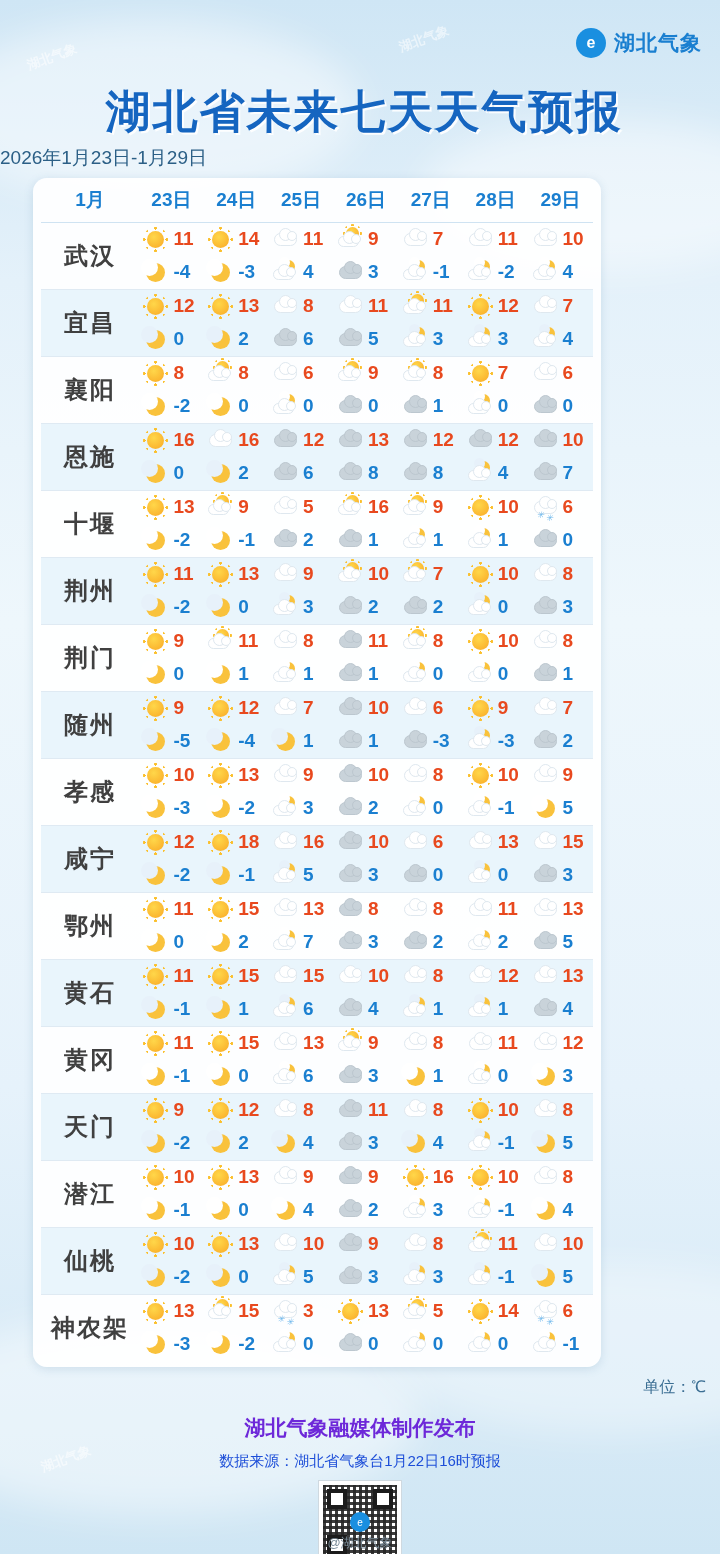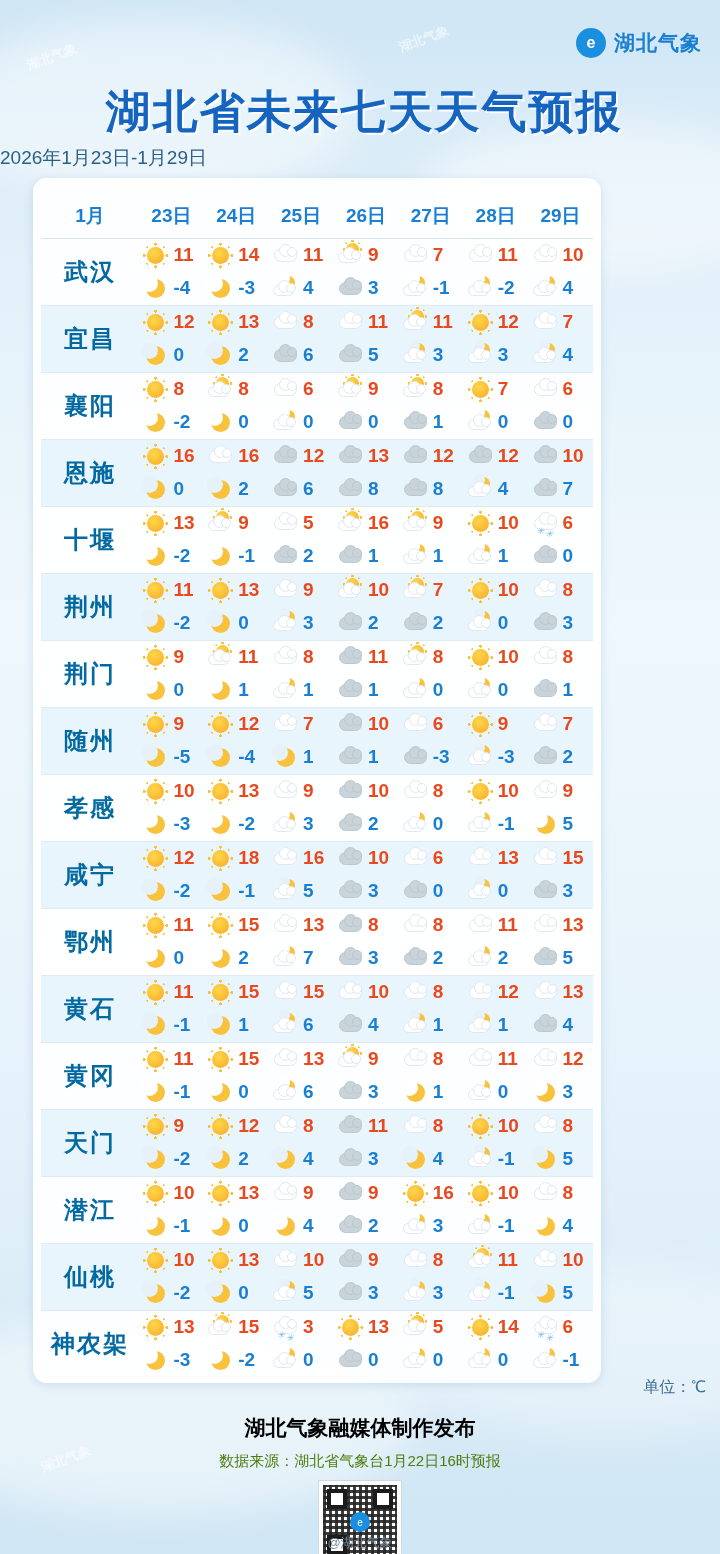--- a/index.html
+++ b/index.html
@@ -36,39 +36,39 @@
   .subtitle {
     position:absolute; top:145px; left:0; width:100%; text-align:left;
     font-size:19px; color:#2b5f86;
   }
 
   .card {
     position:absolute; left:33px; top:178px; width:568px;
     background:rgba(255,255,255,.92);
     border-radius:14px;
     box-shadow:0 2px 10px rgba(70,120,160,.18);
-    padding:16px 8px 6px 8px;
+    padding:0 8px 6px 8px;
   }
 
   table { width:100%; border-collapse:collapse; table-layout:fixed; }
   th, td { padding:0; }
   thead th {
     height:44px; color:#1a7fd0; font-size:19px; font-weight:bold;
   }
   thead tr { border-bottom:1px solid #cfe3f2; }
   col.city { width:98px; }
 
   tbody tr { height:66px; }
   tbody tr:nth-child(odd) { background:rgba(255,255,255,0); }
   tbody tr:nth-child(even) { background:rgba(226,241,251,.75); }
   tbody tr td { border-bottom:1px solid #dfeaf3; }
   tbody tr:last-child td { border-bottom:none; }
 
   .city {
-    color:#0369a1; font-size:24px; font-weight:bold; text-align:center; letter-spacing:2px;margin-top:32px;
+    color:#404040; font-size:24px; font-weight:bold; text-align:center; letter-spacing:2px;margin-top:32px;
   }
   .cell { position:relative; height:66px; }
   .row-half {
     display:flex; align-items:center; justify-content:center; gap:5px; height:33px;
   }
   .ico { width:25px; height:25px; flex:0 0 25px; position:relative; }
   .temp { font-size:19px; font-weight:bold; min-width:26px; text-align:left; }
   .hi { color:#e8491e; }
   .lo { color:#1a7fd0; }
 
@@ -108,25 +108,25 @@
   .moon-cloud .moon::after { width:11px;height:11px;left:-3px;top:-3px; }
   .moon-cloud .cloud { top:9px; left:0px; width:21px;height:11px; }
 
   .snow .flake { position:absolute; color:#6fb8ec; font-size:9px; line-height:9px; }
   .snow .f1{left:4px;top:16px;} .snow .f2{left:13px;top:19px;}
 
   .unit { position:absolute; right:14px; font-size:16px; color:#3b6e93;text-align:center; }
 
   .footer-title {
     position:absolute; left:0; width:100%; text-align:center;
-    font-size:21px; font-weight:bold; color:#000000;
+    font-size:21px; font-weight:bold; color:#6d28d9;
   }
   .footer-src {
     position:absolute; left:0; width:100%; text-align:center;
-    font-size:15px; color:#4d7c0f;
+    font-size:15px; color:#1d4ed8;
   }
   .qr {
     position:absolute; left:50%; transform:translateX(-50%);
     width:84px;height:84px; background:#fff; padding:4px; border:1px solid #cfd9e0;
   }
   .qr-inner{
     width:100%;height:100%;
     background-image:
       repeating-linear-gradient(90deg,#1b1b1b 0 3px, transparent 3px 6px),
       repeating-linear-gradient(0deg,#1b1b1b 0 3px, transparent 3px 6px);

